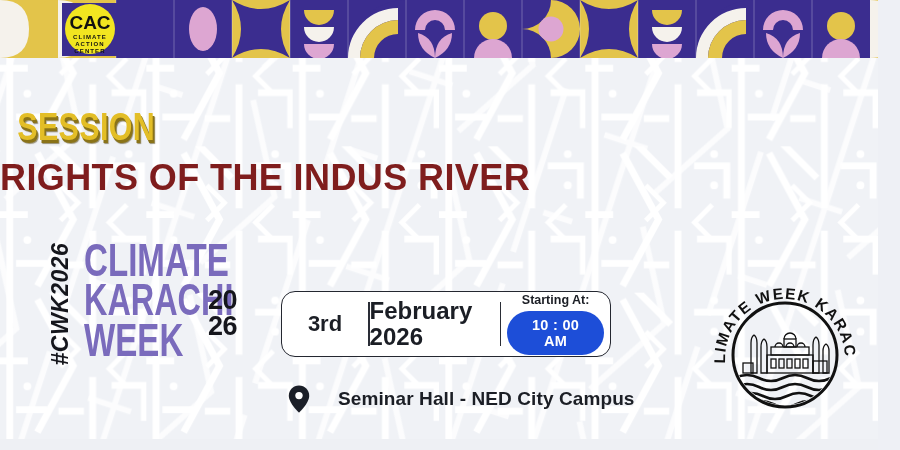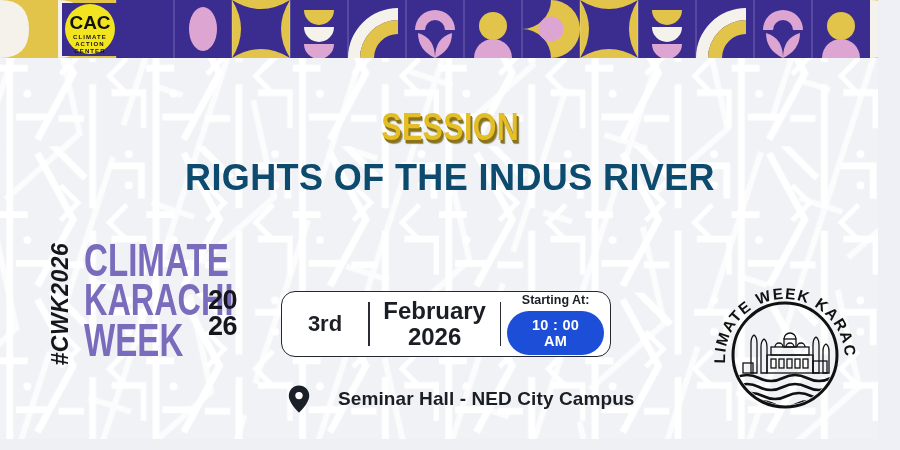--- a/index.html
+++ b/index.html
@@ -36,39 +36,39 @@
   
   #cac-logo {
     position:absolute; left:62px; top:3px;
     width:56px; height:53px;
     z-index:6;
   }
 
   
   #title-block {
     position:absolute; left:0; top:108px; width:900px;
-    text-align:center; z-index:4;
+    z-index:4;
   }
   #session-word {
     font-family:"Liberation Sans", sans-serif;
     font-weight:bold;
     font-size:38px;
     letter-spacing:0.5px;
     color:#E3BE27;
     transform:scaleX(0.80);
     display:inline-block;
     text-shadow: 2px 3px 0 #8a7318, 3px 4px 1px rgba(80,66,14,.55);
     line-height:1;
   }
   #main-title {
     margin-top:12px;
     font-family:"Liberation Sans", sans-serif;
     font-weight:bold;
     font-size:36px;
-    color:#0c4a6e;
+    color:#7f1d1d;
     letter-spacing:0.4px;
     line-height:1.1;
   }
 
   
   #cwk-lockup {
     position:absolute; left:28px; top:240px;
     width:200px; height:175px;
     z-index:4;
   }
@@ -119,21 +119,21 @@
     background:#ffffff;
     display:flex; align-items:center;
     z-index:4;
   }
   #day-cell {
     width:86px; text-align:center;
     font-weight:bold; font-size:22px; color:#1b1e25;
   }
   .vdiv { width:1.6px; height:44px; background:#2a2d36; }
   #month-cell {
-    width:130px; text-align:center;
+    width:130px; text-align:left;
     font-weight:bold; font-size:24px; color:#1b1e25;
     line-height:1.08;
   }
   #time-cell {
     flex:1; text-align:center; padding:0 6px;
   }
   #starting-label {
     font-size:12.5px; font-weight:bold; color:#1b1e25;
     margin-bottom:4px;
   }

